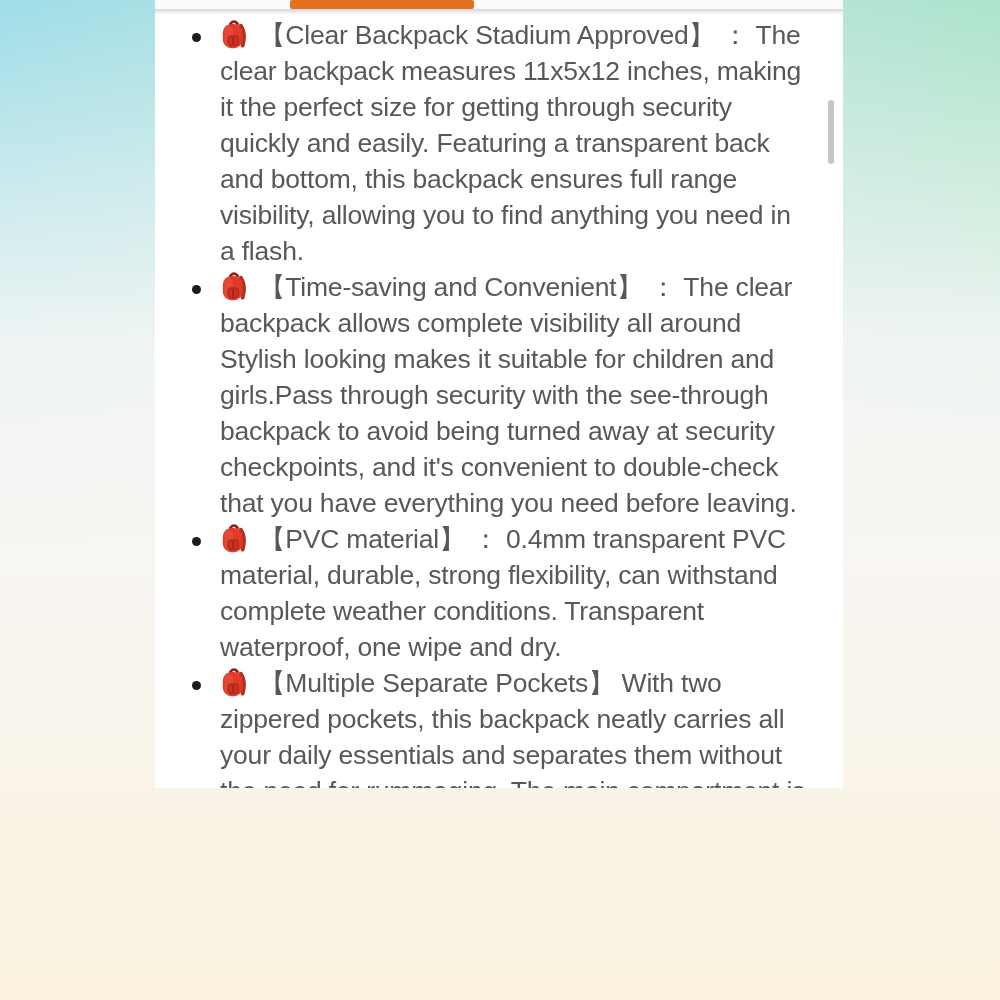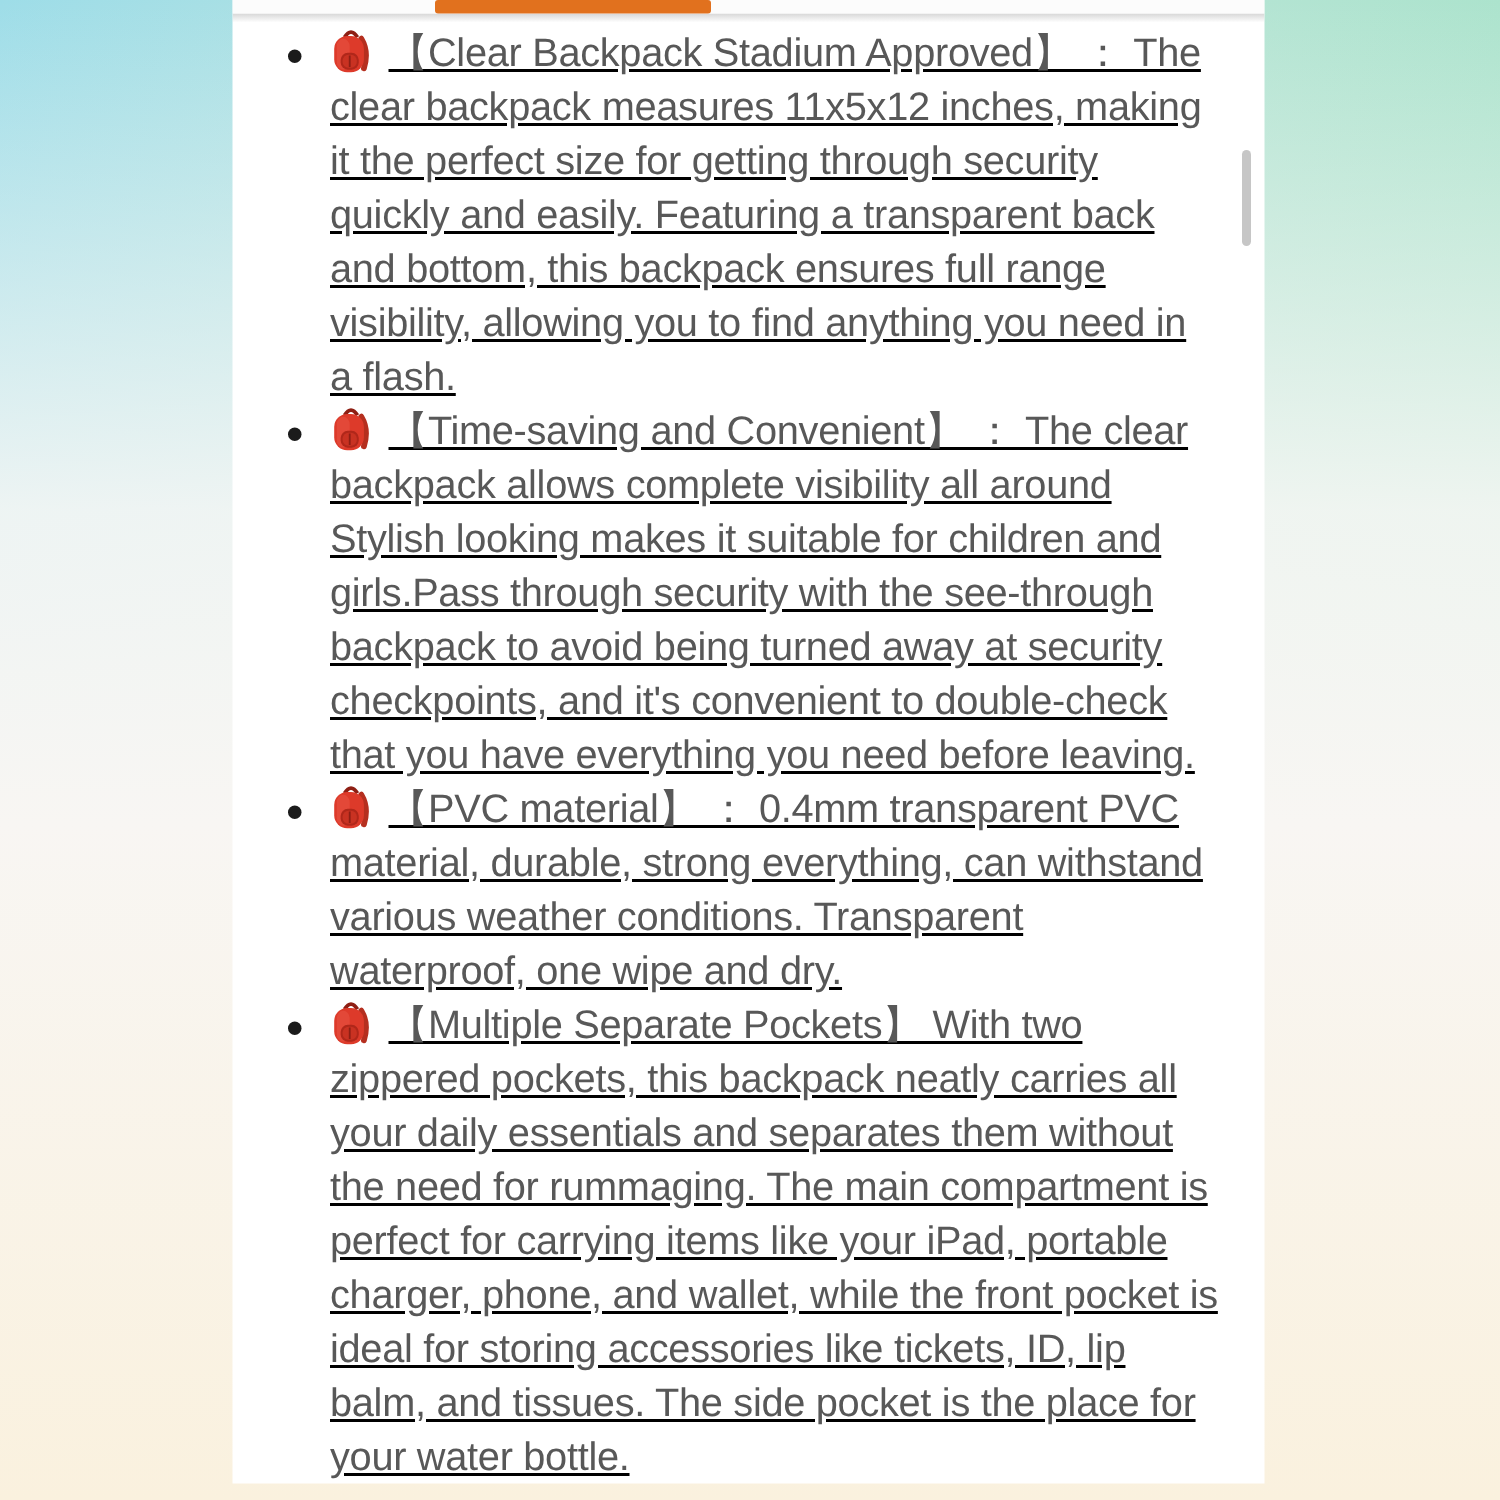--- a/index.html
+++ b/index.html
@@ -8,22 +8,22 @@
     font-family:"Liberation Sans","DejaVu Sans",sans-serif;
     background:
       linear-gradient(to bottom,
         rgba(248,247,245,0) 0%,
         rgba(248,247,245,0.88) 34%,
         rgba(248,246,243,1) 55%,
         rgba(250,241,222,1) 100%),
       linear-gradient(100deg, #9edde8 0%, #c0e6dc 48%, #a4e2c7 100%);
   }
   .panel{
-    position:absolute;left:155px;top:0;width:688px;height:989px;
-    background:#ffffff;overflow:hidden;text-decoration:underline;
+    position:absolute;left:155px;top:0;width:688px;height:788px;
+    background:#ffffff;overflow:hidden;
   }
   .tabbar{
     position:relative;height:9px;background:#fcfcfc;
   }
   .tab-indicator{
     position:absolute;left:135px;top:0;width:184px;height:9px;
     background:#e1711e;border-radius:2px;
   }
   .top-divider{
     height:6px;
@@ -91,21 +91,21 @@
     </li>
     <li>
       <span class="bp-icon"><svg viewBox="0 0 32 36" width="28" height="31">
             <path d="M11 8 Q16 0 21 8" stroke="#8e1f14" stroke-width="3" fill="none"></path>
             <path d="M24 9 q6 10 2 23" stroke="#b52f1f" stroke-width="4.5" fill="none" stroke-linecap="round"></path>
             <rect x="3" y="7" width="23" height="28" rx="10" fill="#dd3a2a"></rect>
             <rect x="5" y="9" width="10" height="24" rx="6" fill="#e85444" opacity="0.55"></rect>
             <rect x="8" y="20" width="14" height="13" rx="5.5" fill="#b0271a"></rect>
             <rect x="9.5" y="21.5" width="11" height="10" rx="4.5" fill="#c93222"></rect>
             <line x1="15" y1="22" x2="15" y2="31" stroke="#8e1f14" stroke-width="1.4"></line>
-          </svg></span><span>【PVC material】 ： 0.4mm transparent PVC material, durable, strong everything, can withstand various weather conditions. Transparent waterproof, one wipe and dry.</span>
+          </svg></span><span>【PVC material】 ： 0.4mm transparent PVC material, durable, strong flexibility, can withstand complete weather conditions. Transparent waterproof, one wipe and dry.</span>
     </li>
     <li>
       <span class="bp-icon"><svg viewBox="0 0 32 36" width="28" height="31">
             <path d="M11 8 Q16 0 21 8" stroke="#8e1f14" stroke-width="3" fill="none"></path>
             <path d="M24 9 q6 10 2 23" stroke="#b52f1f" stroke-width="4.5" fill="none" stroke-linecap="round"></path>
             <rect x="3" y="7" width="23" height="28" rx="10" fill="#dd3a2a"></rect>
             <rect x="5" y="9" width="10" height="24" rx="6" fill="#e85444" opacity="0.55"></rect>
             <rect x="8" y="20" width="14" height="13" rx="5.5" fill="#b0271a"></rect>
             <rect x="9.5" y="21.5" width="11" height="10" rx="4.5" fill="#c93222"></rect>
             <line x1="15" y1="22" x2="15" y2="31" stroke="#8e1f14" stroke-width="1.4"></line>

